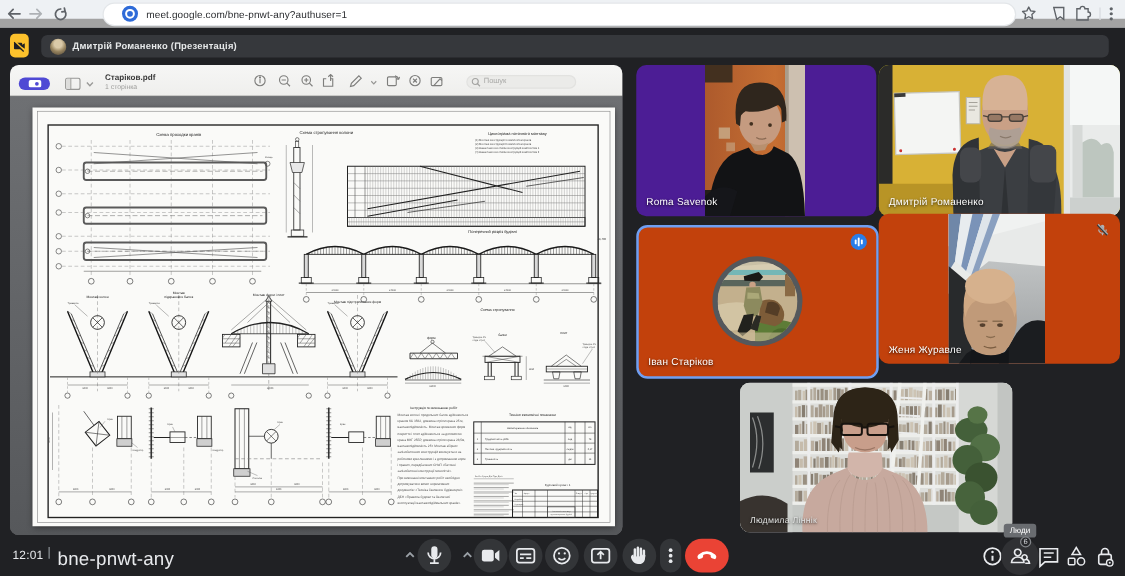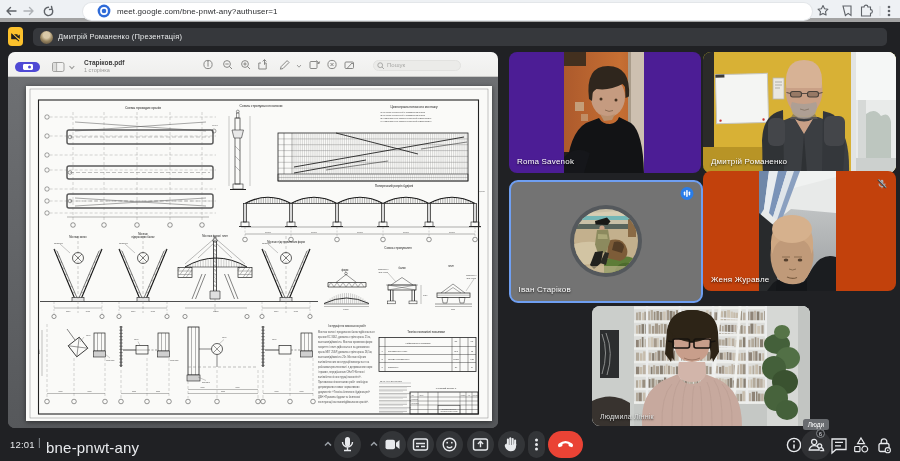--- a/index.html
+++ b/index.html
@@ -1,21 +1,21 @@
 <!DOCTYPE html>
 <html><head><meta charset="utf-8">
 <style>
 *{margin:0;padding:0;box-sizing:border-box}
 html,body{width:900px;height:461px;overflow:hidden;background:#202124;font-family:"Liberation Sans",sans-serif}
 .abs{position:absolute}
 #stage{position:relative;width:900px;height:461px}
 .namelbl{position:absolute;color:#fff;font-size:8px;text-shadow:0 1px 2px rgba(0,0,0,.8);letter-spacing:.2px}
 </style></head><body>
 <div id="stage">
-<div class="abs" style="left:0;top:0;width:900px;height:22px;background:#eef1f4;border-bottom:4px solid #a3a3a3">
+<div class="abs" style="left:0;top:0;width:900px;height:22px;background:#eef1f4;border-bottom:7px solid #a3a3a3">
 <svg class="abs" style="left:4px;top:4px" width="56" height="14" viewBox="0 0 56 14">
  <g stroke="#5f6368" stroke-width="1.4" fill="none" stroke-linecap="round" stroke-linejoin="round">
   <path d="M12,7 H3 M6.5,3.5 L3,7 L6.5,10.5"></path>
   <path d="M20,7 H29 M25.5,3.5 L29,7 L25.5,10.5" opacity="0.45"></path>
   <path d="M44.5,3.2 a4.2,4.2 0 1 0 3.4,1.7 M47.5,2.5 l0.6,2.6 -2.6,0.4"></path>
  </g>
 </svg>
 <div class="abs" style="left:83px;top:2.5px;width:729px;height:17px;border-radius:9px;background:#fff;box-shadow:0 0 0 1px #e3e6e9"></div>
 <svg class="abs" style="left:97px;top:4px" width="14" height="14" viewBox="0 0 14 14">
  <circle cx="7" cy="7" r="6.4" fill="#2f6bd8"></circle>
@@ -37,21 +37,21 @@
 </svg>
 </div>
 <div class="abs" style="left:8px;top:27px;width:15px;height:19px;border-radius:4px;background:#fcc12c"></div>
 <svg class="abs" style="left:11px;top:32px" width="9.5" height="9.5" viewBox="0 0 11 11">
  <path d="M1,2.5 h6 a0.8,0.8 0 0 1 0.8,0.8 v1.2 l2.4,-1.6 v5.2 l-2.4,-1.6 v1.2 a0.8,0.8 0 0 1 -0.8,0.8 h-6 a0.8,0.8 0 0 1 -0.8,-0.8 v-4.4 a0.8,0.8 0 0 1 0.8,-0.8 z" fill="#1f2023"></path>
  <line x1="1" y1="1.2" x2="10" y2="9.8" stroke="#fcc12c" stroke-width="1.6"></line>
  <line x1="0.2" y1="2" x2="9.2" y2="10.6" stroke="#1f2023" stroke-width="1.2"></line>
 </svg>
 <div class="abs" style="left:33px;top:27.5px;width:854px;height:18.5px;border-radius:5px;background:#36383c"></div>
 <div class="abs" style="left:40px;top:30.5px;width:13px;height:13px;border-radius:50%;background:radial-gradient(circle at 50% 32%,#d9c9a8 0 28%,#97845f 55%,#4a3f33 100%)"></div>
-<div class="abs" style="left:58px;top:32px;font-size:7.5px;color:#e7e9ea;font-weight:normal;letter-spacing:.2px">Дмитрій Романенко (Презентація)</div>
+<div class="abs" style="left:58px;top:32px;font-size:7.5px;color:#e7e9ea;font-weight:bold;letter-spacing:.2px">Дмитрій Романенко (Презентація)</div>
 <div class="abs" style="left:8px;top:52px;width:490px;height:376px;border-radius:7px;overflow:hidden;background:#67696c">
  <div class="abs" style="left:0;top:0;width:490px;height:24.5px;background:linear-gradient(#f6f6f5,#efefed);border-bottom:1px solid #c9c9c7"></div>
 
  <div class="abs" style="left:7px;top:9.5px;width:25px;height:10px;border-radius:5px;background:#4f49d4"></div>
  <svg class="abs" style="left:13.5px;top:11.5px" width="12" height="6" viewBox="0 0 12 6">
         <rect x="1" y="0" width="10" height="6" rx="1.4" fill="#fff"></rect>
         <circle cx="7.5" cy="3" r="1.5" fill="#4f49d4"></circle>
       </svg>
  <svg class="abs" style="left:44px;top:9.5px" width="24" height="10" viewBox="0 0 24 10">
    <rect x="0.5" y="0.5" width="11.5" height="9" rx="1.6" fill="none" stroke="#989896" stroke-width="0.9"></rect>
@@ -582,21 +582,21 @@
           <rect x="104.5" y="39.5" width="11" height="5.5" rx="2.2"></rect>
  </g>
         <path d="M98.5,41.5 h6 M87.5,41.5 l-4,-1 M115.5,41.5 l4,-1" stroke="#4a423b" stroke-width="0.9" fill="none"></path>
  <path d="M97,57 q4.5,2.5 9,0" stroke="#8a7a6c" stroke-width="1" fill="none"></path>
  <path d="M90,62 q11,9 22,0 l3,5 -28,0 z" fill="#6d665f" opacity="0.6"></path>
  <path d="M92,67 l9,15 9,-15 q-9,5 -18,0z" fill="#c9a086"></path>
  <path d="M101,82 l-3,39 6,0 z" fill="#2d3033" opacity="0.9"></path>
 </svg>
 <div class="namelbl" style="left:8px;bottom:7px">Дмитрій Романенко</div>
 </div>
-<div class="abs" style="left:508.5px;top:179.5px;width:194px;height:123px;border-radius:9px;border:2px solid #6f9ff2;background:#737373;overflow:hidden">
+<div class="abs" style="left:508.5px;top:179.5px;width:194px;height:123px;border-radius:9px;border:2px solid #6f9ff2;background:#c2410c;overflow:hidden">
 <svg width="190" height="119" viewBox="0 0 190 119">
  <circle cx="95" cy="59" r="36" fill="#54585c"></circle>
  <defs>
           <clipPath id="avc">
             <circle cx="95" cy="59" r="32"></circle>
           </clipPath>
         </defs>
  <g clip-path="url(#avc)">
   <rect x="63" y="27" width="64" height="17" fill="#c9c0a6"></rect>
   <rect x="63" y="33.5" width="64" height="4.5" fill="#74b7b6"></rect>

